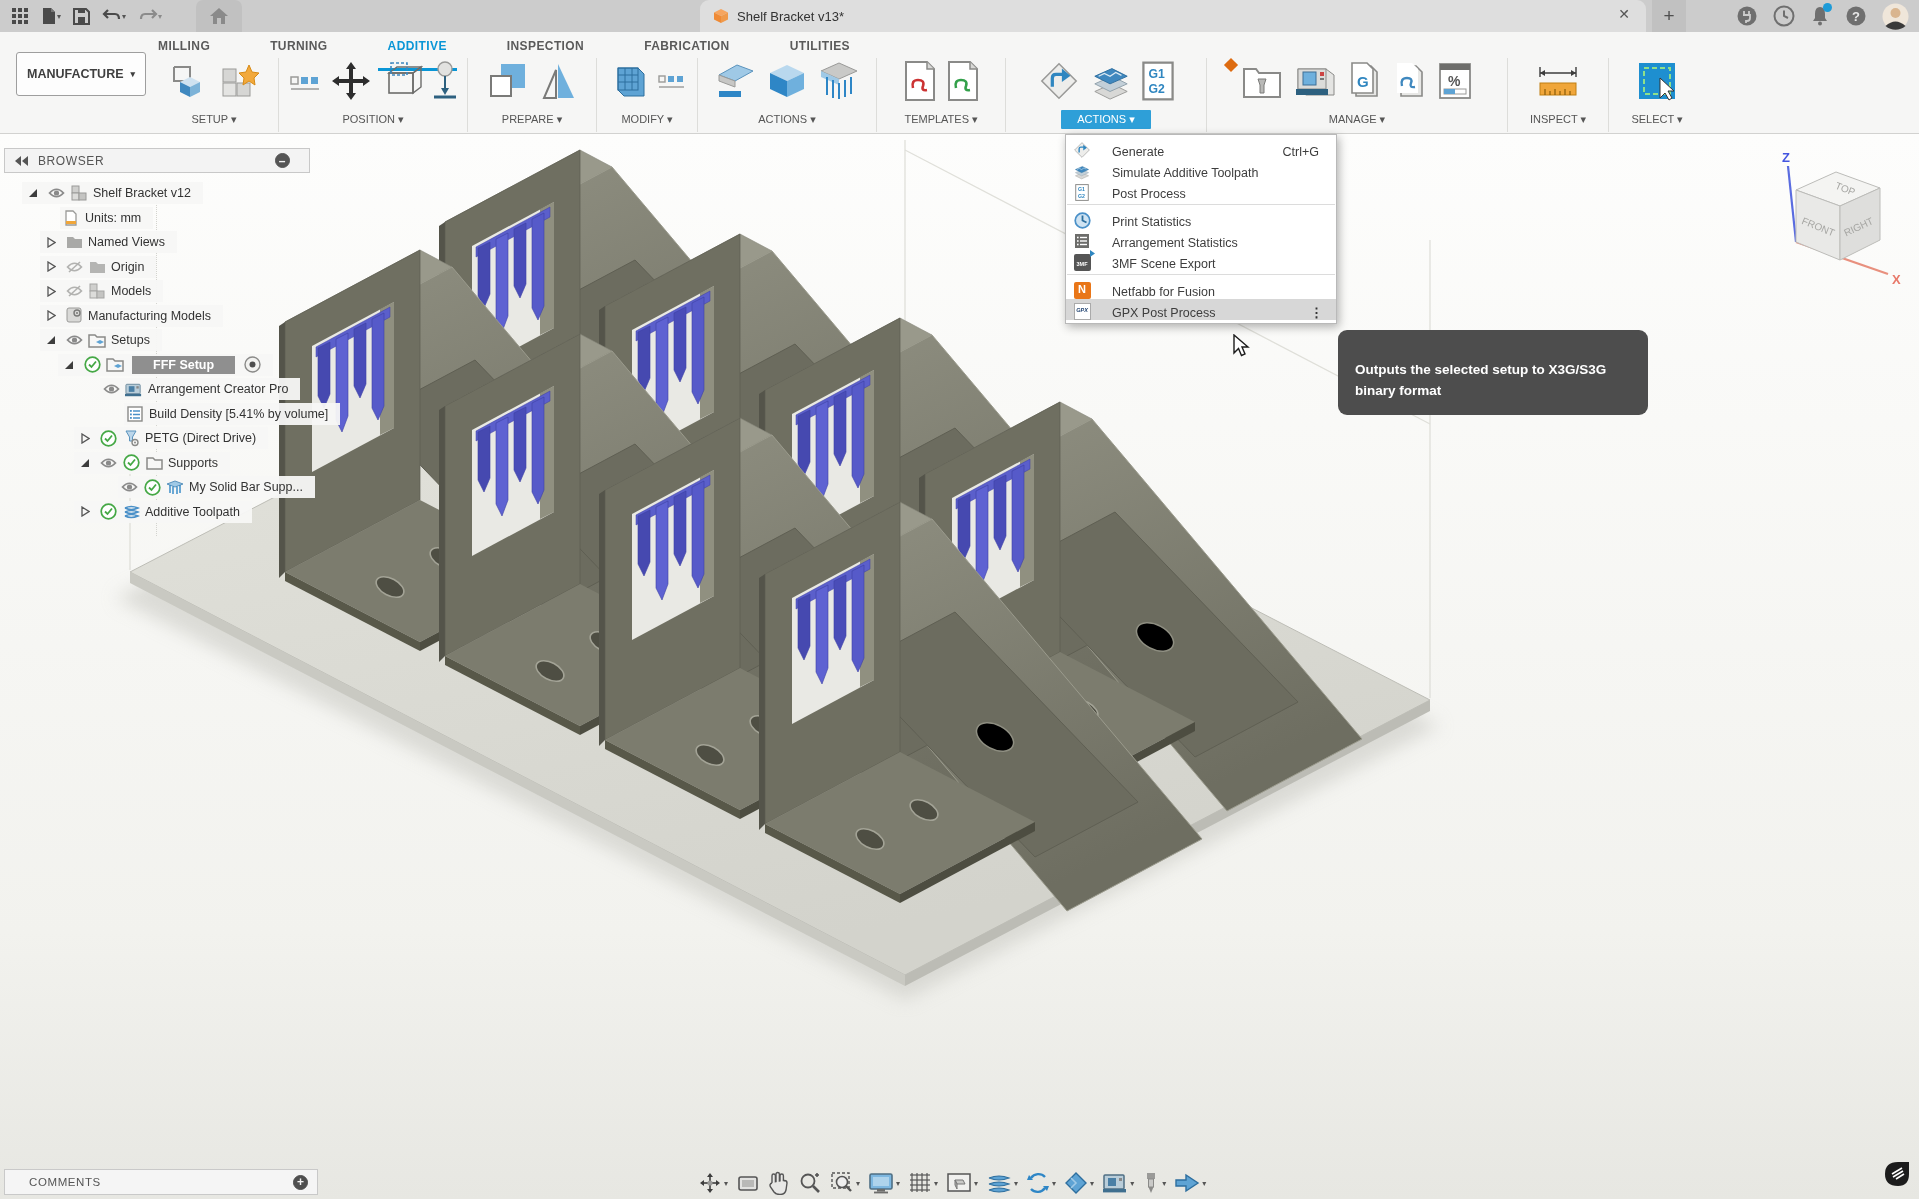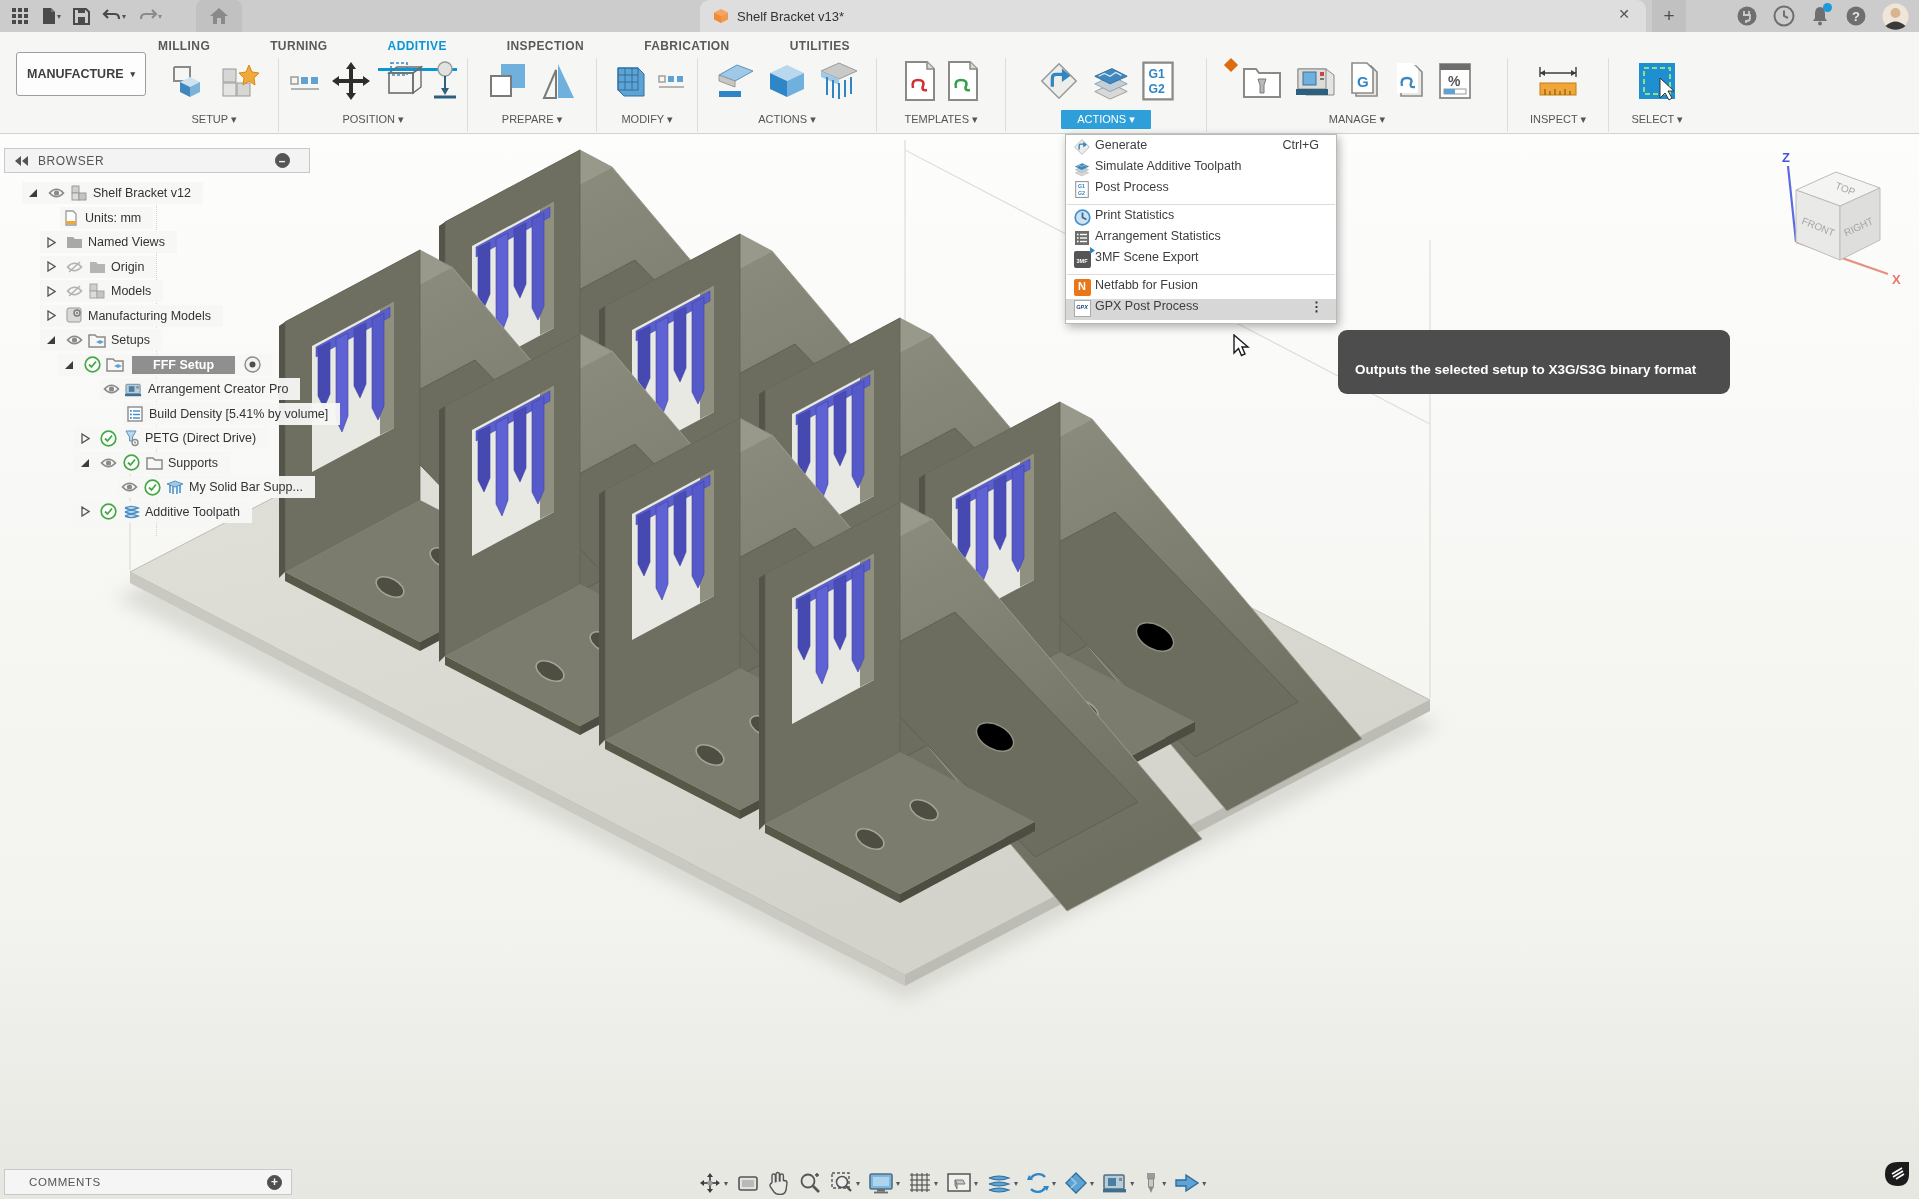--- a/index.html
+++ b/index.html
@@ -34,37 +34,37 @@
   
   .browser{position:absolute;left:4px;top:148px;width:306px;z-index:10;}
   .bheader{height:25px;background:#f3f3f3;border:1px solid #c8c8c8;display:flex;align-items:center;gap:9px;padding:0 10px;font-size:12px;color:#555;letter-spacing:.6px;}
   .btree{position:relative;margin-top:9px;}
   .guideline{position:absolute;left:152px;top:6px;height:348px;border-left:1px dotted #d4d4cf;z-index:-1;}
   .brow{display:flex;align-items:center;gap:5px;height:22px;margin-bottom:2.5px;width:max-content;background:rgba(247,247,246,.95);padding:1px 12px 1px 2px;font-size:12.5px;color:#333;white-space:nowrap;}
   .sel{background:#8f8f8f;color:#fff;font-weight:bold;padding:2px 21px;margin:0 3px;}
   .ti{width:18px;height:18px;display:flex;align-items:center;justify-content:center;flex:none;}
   
   .menu{position:absolute;left:1065px;top:134px;width:272px;background:#ffffff;border:1px solid #b9b9b9;box-shadow:2px 3px 9px rgba(0,0,0,.3);z-index:30;padding:3px 0;}
-  .mi{height:21px;display:flex;align-items:flex-start;gap:4px;padding:0 7px;font-size:12.5px;color:#3d3d3d;}
+  .mi{height:21px;display:flex;align-items:flex-end;gap:21px;padding:0 7px;font-size:12.5px;color:#3d3d3d;}
   .mi .sc{margin-left:auto;padding-right:10px;color:#3d3d3d;}
   .mi.hov{background:#d7d7d7;}
   .mi .dots{margin-left:auto;padding-right:6px;color:#333;font-size:13px;font-weight:bold;letter-spacing:0;}
   .msep{height:1px;background:#dcdcdc;margin:3px 1px;}
   .mic{width:18px;height:18px;flex:none;display:flex;align-items:center;justify-content:center;}
   .micbox{width:17px;height:17px;display:flex;flex-direction:column;align-items:center;justify-content:center;line-height:1.05;}
   .micbox i{font-style:normal;}
   
-  .tooltip{position:absolute;left:1338px;top:330px;width:392px;background:#4d4d4d;border-radius:9px;color:#fff;font-size:13.5px;font-weight:bold;padding:30px 17px 13px;line-height:1.55;z-index:40;}
+  .tooltip{position:absolute;left:1338px;top:330px;width:310px;background:#4d4d4d;border-radius:9px;color:#fff;font-size:13.5px;font-weight:bold;padding:30px 17px 13px;line-height:1.55;z-index:40;}
   
   .viewport{position:absolute;left:0;top:134px;width:1919px;height:1065px;z-index:0;}
   .viewcube{position:absolute;left:1772px;top:146px;z-index:5;}
   .navbar{position:absolute;left:694px;bottom:1px;display:flex;align-items:center;z-index:12;}
   .nbtn{display:flex;align-items:center;padding:3px 4px;}
   .ncaret{font-size:8px;color:#555;margin-left:2px;}
-  .comments{position:absolute;left:4px;bottom:4px;width:288px;height:26px;background:#f5f5f5;border:1px solid #c9c9c9;display:flex;align-items:center;z-index:10;justify-content:space-between;}
+  .comments{position:absolute;left:4px;bottom:4px;width:314px;height:26px;background:#f5f5f5;border:1px solid #c9c9c9;display:flex;align-items:center;z-index:10;justify-content:space-between;}
   .clabel{font-size:11.5px;color:#555;letter-spacing:.6px;margin-left:24px;}
   .circ{width:15px;height:15px;border:1.6px solid #4f4f4f;border-radius:50%;display:flex;align-items:center;justify-content:center;font-size:12px;color:#4f4f4f;line-height:0;font-weight:bold;}
   .circ.right{margin-left:auto;margin-right:9px;}
   .cursor{position:absolute;left:1233px;top:334px;z-index:50;}
   .chatbubble{position:absolute;right:6px;bottom:6px;z-index:12;}
 </style>
 </head>
 <body>
 
 <svg width="0" height="0" style="position:absolute">

